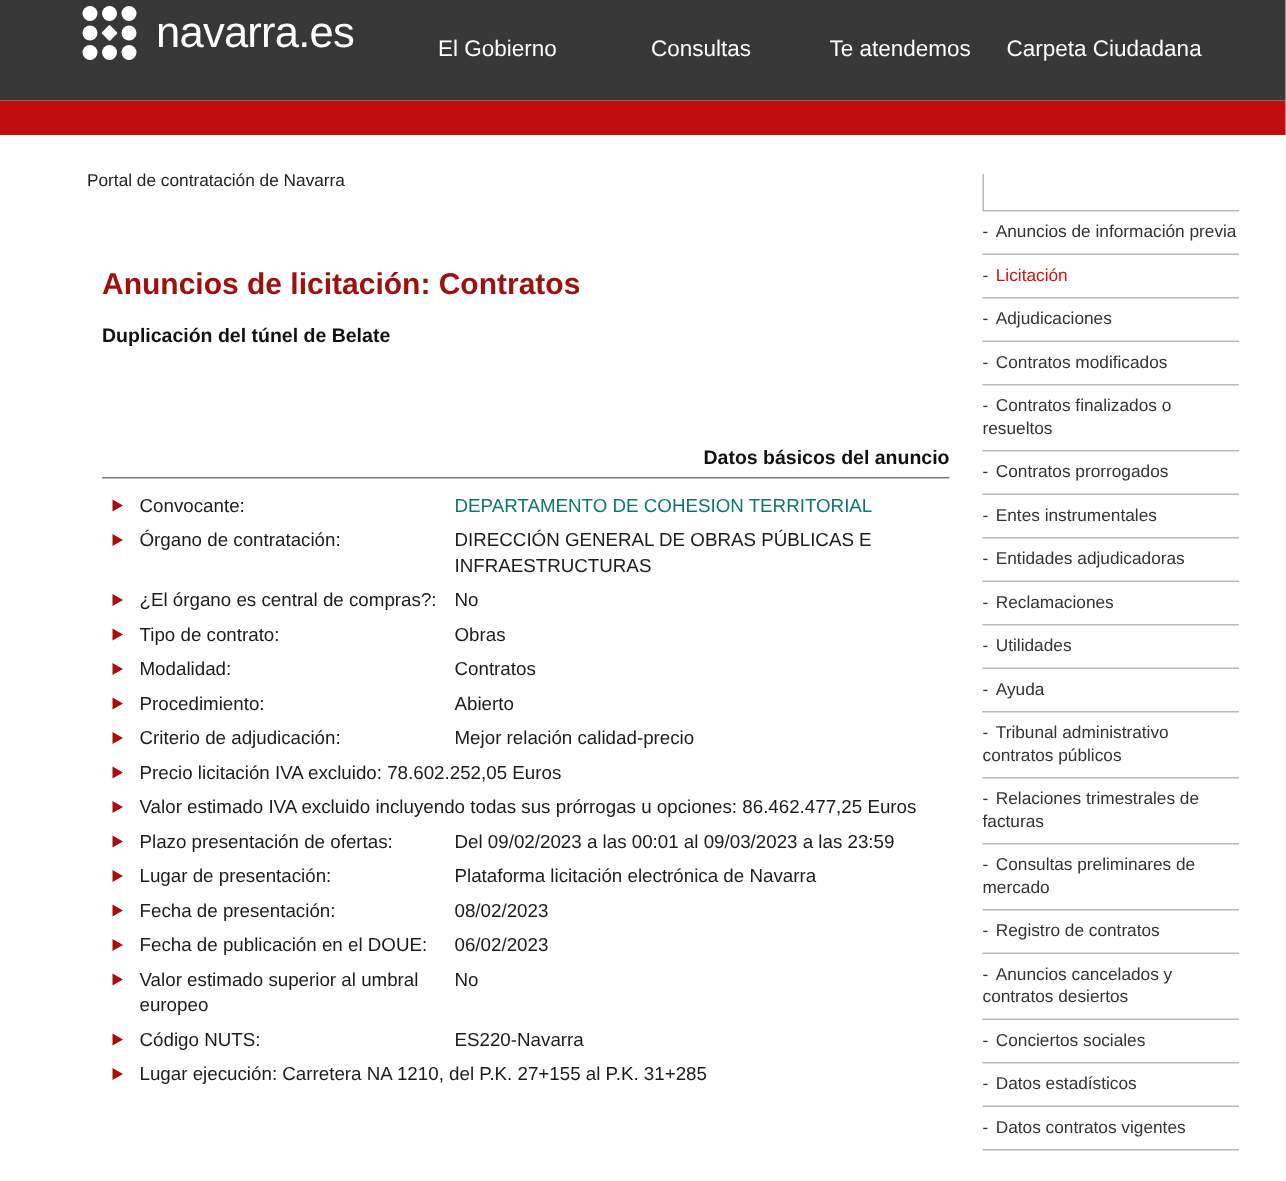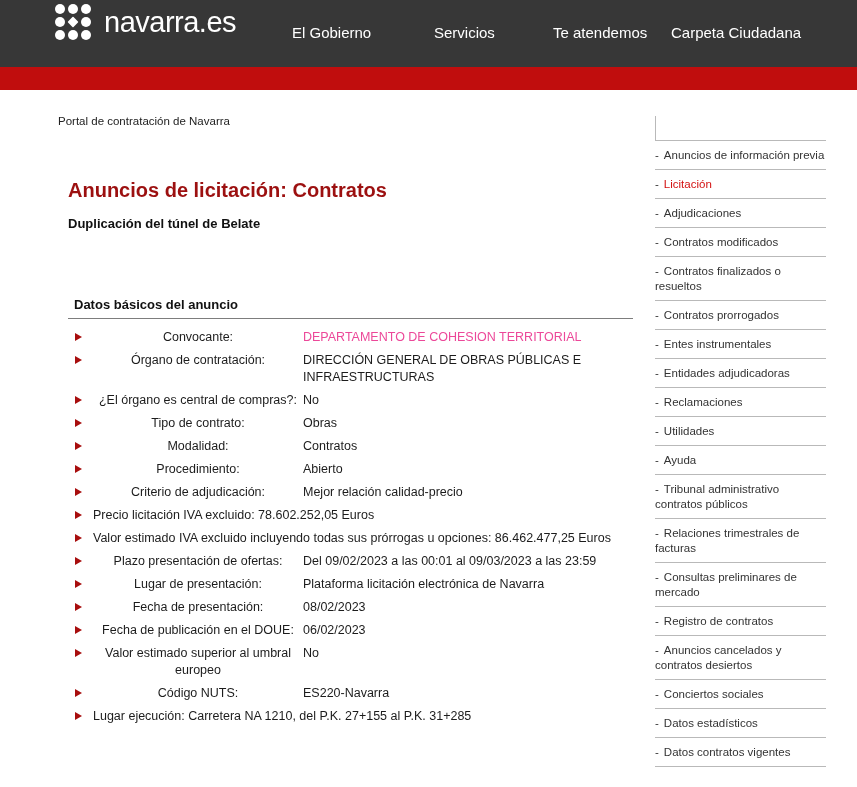--- a/index.html
+++ b/index.html
@@ -24,31 +24,31 @@
   .red-bar{position:absolute;top:67px;left:0;width:857px;height:23px;background:#c00d0d;}
   
   .content{position:absolute;top:90px;left:0;width:857px;height:697px;background:#fff;}
   .breadcrumb{position:absolute;left:58px;top:25px;font-size:11.5px;color:#222;cursor:pointer;}
   .main{position:absolute;left:68px;top:0;width:575px;}
   .page-title{position:absolute;left:0;top:76px;font-size:20px;font-weight:bold;color:#9c1010;white-space:nowrap;text-align:right;}
   .page-subtitle{position:absolute;left:0;top:126px;font-size:13px;font-weight:bold;color:#111;}
   .section-head{
     position:absolute;left:0;top:207px;width:559px;
     font-size:13px;font-weight:bold;color:#111;
-    padding:0 0 6px 6px;border-bottom:1px solid #7d7d7d;
+    padding:0 0 6px 6px;border-bottom:1px solid #7d7d7d;text-align:right;
   }
   .rows{position:absolute;left:0;top:236px;width:575px;}
   .row{display:flex;align-items:flex-start;padding:3px 0;font-size:12.5px;line-height:17px;}
   .bullet{
     flex:0 0 auto;width:0;height:0;margin:4px 11px 0 7px;
     border-left:7px solid #a80e0e;border-top:4.5px solid transparent;border-bottom:4.5px solid transparent;
   }
-  .label{flex:0 0 210px;color:#1c1c1c;text-align:center;}
+  .label{flex:0 0 210px;color:#1c1c1c;}
   .value{flex:1;color:#1c1c1c;}
-  .value.red{color:#ec4899;cursor:pointer;}
+  .value.red{color:#0f766e;cursor:pointer;}
   .fulltext{flex:1;color:#1c1c1c;}
   
   .sidebar{position:absolute;left:655px;top:50px;width:171px;}
   .sidebar-tick{position:absolute;left:655px;top:26px;width:1px;height:24px;background:#b9b9b9;}
   .sidebar ul{list-style:none;margin:0;padding:0;border-bottom:1px solid #b9b9b9;}
   .sidebar li{
     border-top:1px solid #b9b9b9;padding:7px 0 6px;
     font-size:11.5px;line-height:15px;color:#333;cursor:pointer;
   }
   .sidebar li .dash{margin-right:5px;}
@@ -66,21 +66,21 @@
       <i></i>
         <i class="diamond"></i>
         <i></i>
       <i></i>
         <i></i>
         <i></i>
     </span>
     <span class="logo-text">navarra.es</span>
   </div>
   <a class="nav-link nav-1">El Gobierno</a>
-  <a class="nav-link nav-2">Servicios</a>
+  <a class="nav-link nav-2">Consultas</a>
   <a class="nav-link nav-3">Te atendemos</a>
   <a class="nav-link nav-4">Carpeta Ciudadana</a>
 </div>
 <div class="red-bar"></div>
 
 <div class="content">
 
   <div class="breadcrumb">Portal de contratación de Navarra</div>
 
   <div class="main">

